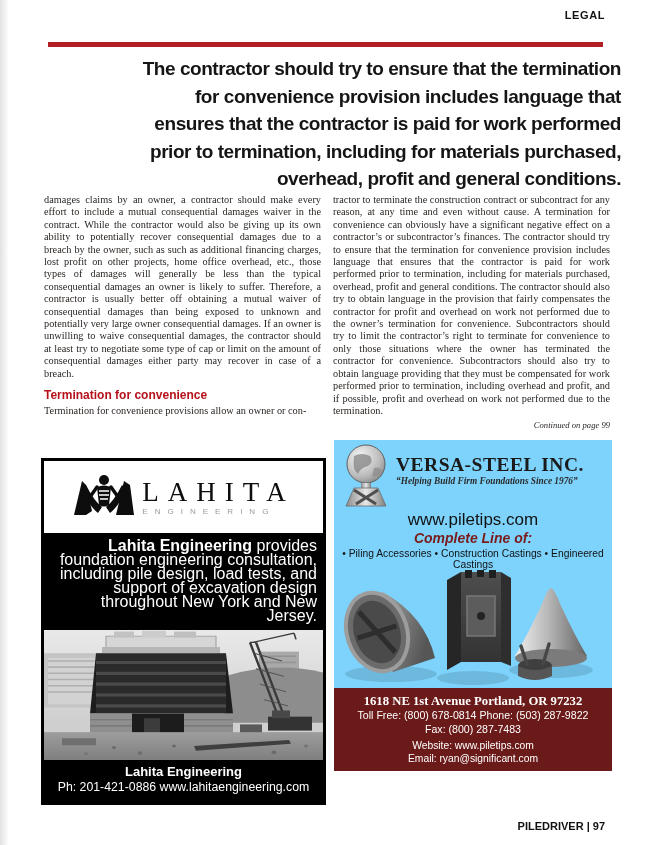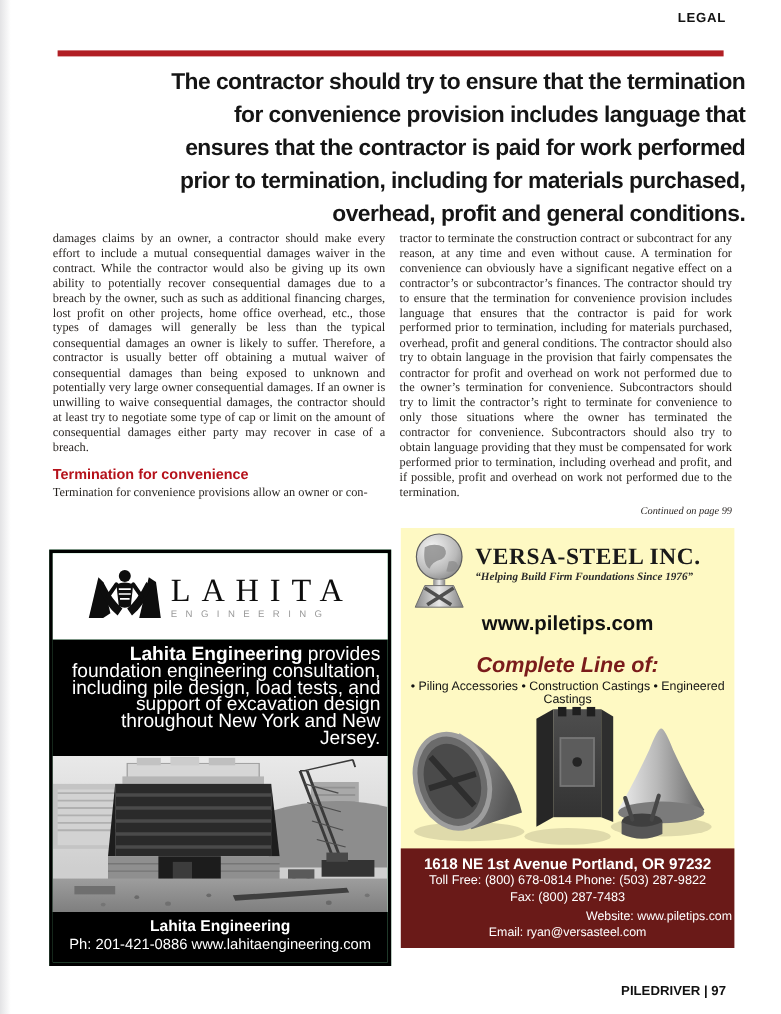--- a/index.html
+++ b/index.html
@@ -18,62 +18,62 @@
   .columns{position:absolute;left:44px;top:194px;width:566px;display:flex;gap:12px;}
   .col{width:277px;font-size:10.3px;line-height:12.4px;color:#241f1c;
     text-align:justify;}
   .col p{margin:0;}
   .subhead{font-family:"Liberation Sans",sans-serif;font-weight:700;
     font-size:12px;color:#b5121b;margin:9px 0 3px 0;text-align:left;}
   .continued{font-style:italic;font-size:8.6px;text-align:right;margin-top:2px;color:#241f1c;}
 
   
   .ad-lahita{position:absolute;left:41px;top:458px;width:285px;height:347px;
-    border:3px solid #000;background:#86efac;box-sizing:border-box;
+    border:3px solid #000;background:#84cc16;box-sizing:border-box;
     display:flex;flex-direction:column;}
   .lahita-logo-area{height:72px;display:flex;align-items:center;justify-content:center;background:#fff;}
   .lahita-wordmark{margin-left:6px;}
   .lahita-name{font-family:"Liberation Serif",serif;font-size:27px;letter-spacing:9px;color:#0d0d0d;line-height:26px;}
   .lahita-sub{font-family:"Liberation Sans",sans-serif;font-size:8px;letter-spacing:7px;color:#9a9a9a;margin-top:2px;}
   .lahita-blurb{background:#000;color:#fff;text-align:right;
     font-family:"Liberation Sans",sans-serif;font-size:16px;line-height:14px;
     padding:6px 6px 7px 6px;}
   .lahita-blurb b{font-weight:700;}
   .lahita-photo{flex:1;background:#cfcfcf;overflow:hidden;}
   .lahita-footer{background:#000;color:#fff;text-align:center;
     font-family:"Liberation Sans",sans-serif;padding:4px 2px 7px 2px;}
   .lahita-footer .nm{font-weight:700;font-size:13px;line-height:16px;}
   .lahita-footer .ad1{font-size:12.3px;line-height:15px;}
   .lahita-footer .ad2{font-size:12.3px;line-height:15px;}
 
   
   .ad-versa{position:absolute;left:334px;top:440px;width:278px;height:285px;
-    background:#fef9c3;display:flex;flex-direction:column;}
+    background:#7dd3fc;display:flex;flex-direction:column;}
   .versa-topbar{height:10px;background:#6a1a18;}
   .versa-logo-row{display:flex;align-items:flex-start;padding:4px 2px 0 6px;}
   .versa-logo-text{margin-left:4px;margin-top:10px;}
   .versa-name{font-family:"Liberation Serif",serif;font-weight:700;font-size:19.5px;
     letter-spacing:.5px;color:#1a1a1a;line-height:21px;white-space:nowrap;}
   .versa-tagline{font-family:"Liberation Serif",serif;font-style:italic;font-weight:700;
     font-size:9.3px;color:#2a2a2a;margin-top:1px;white-space:nowrap;}
-  .versa-web{font-family:"Liberation Sans",sans-serif;font-weight:700;font-size:17px;
+  .versa-web{font-family:"Liberation Sans",sans-serif;font-weight:400;font-size:17px;
     text-align:center;color:#111;margin-top:2px;}
   .versa-bite{font-family:"Liberation Sans",sans-serif;font-style:italic;font-size:12px;
     text-align:center;color:#222;margin-top:6px;}
   .versa-line-hdr{font-family:"Liberation Sans",sans-serif;font-style:italic;font-weight:700;
-    font-size:18px;text-align:center;color:#7a1b1b;margin-top:14px;}
+    font-size:14px;text-align:center;color:#7a1b1b;margin-top:0;}
   .versa-items{font-family:"Liberation Sans",sans-serif;font-size:10.3px;
     text-align:center;color:#111;margin-top:2px;}
   .versa-products{flex:1;display:flex;align-items:center;justify-content:center;}
   .versa-footer{background:#6a1a18;color:#fff;text-align:center;
     font-family:"Liberation Sans",sans-serif;padding:5px 2px 6px 2px;}
-  .versa-footer .addr{font-weight:700;font-size:12.7px;line-height:16px;}
+  .versa-footer .addr{font-weight:700;font-size:12.7px;line-height:16px;font-family:Liberation Serif, serif;}
   .versa-footer .ph{font-size:10.6px;line-height:13.5px;}
   .versa-footer .fx{font-size:10.6px;line-height:13.5px;}
-  .versa-footer .web{font-size:10.3px;line-height:12.5px;margin-top:4px;text-align:right;}
+  .versa-footer .web{font-size:10.3px;line-height:12.5px;margin-top:4px;}
   .versa-footer .em{font-size:10.3px;line-height:12.5px;}
 
   .page-footer{position:absolute;top:820px;right:46px;
     font-family:"Liberation Sans",sans-serif;font-weight:700;font-size:11px;color:#111;}
 </style>
 </head>
 <body>
 
 <div class="page">
 
@@ -267,19 +267,19 @@
         <path d="M179 96 L179 106 Q196 114 213 106 L213 96 Q196 104 179 96 Z" fill="#565656"></path>
         <path d="M188 94 L182 76 M204 94 L210 74" stroke="#474747" stroke-width="3.4" stroke-linecap="round"></path>
       </svg>
     </div>
 
     <div class="versa-footer">
       <div class="addr">1618 NE 1st Avenue Portland, OR 97232</div>
       <div class="ph">Toll Free: (800) 678-0814 Phone: (503) 287-9822</div>
       <div class="fx">Fax: (800) 287-7483</div>
       <div class="web">Website: www.piletips.com</div>
-      <div class="em">Email: ryan@versasteel.com</div>
+      <div class="em">Email: ryan@significant.com</div>
     </div>
   </div>
 
   <div class="page-footer">PILEDRIVER  |  97</div>
 
 </div>
 
 </body></html>

